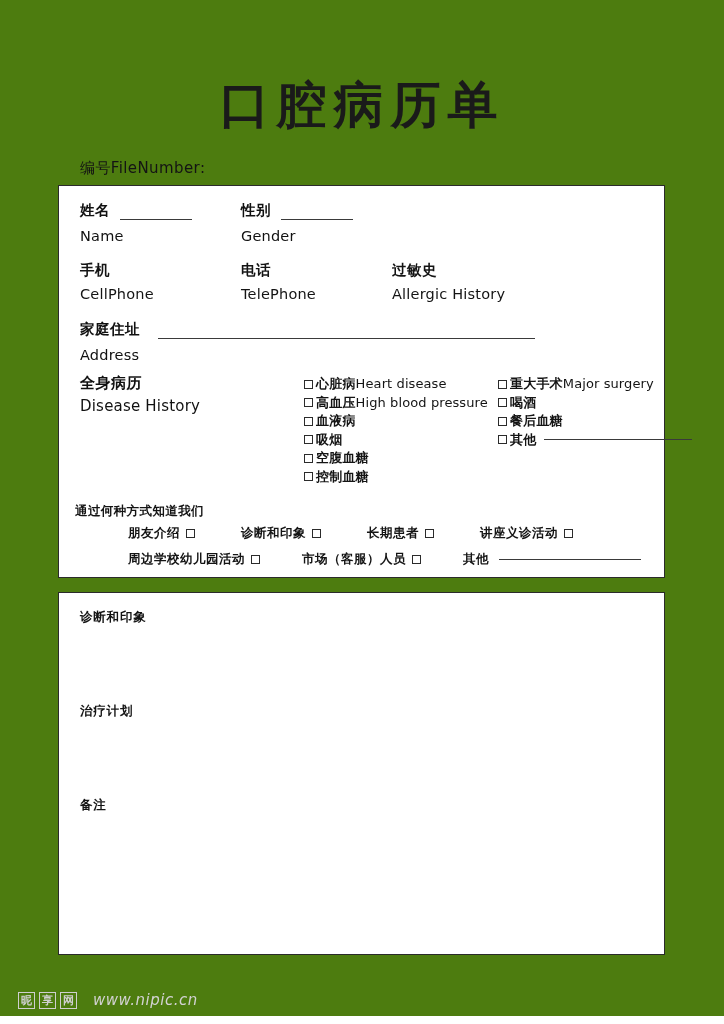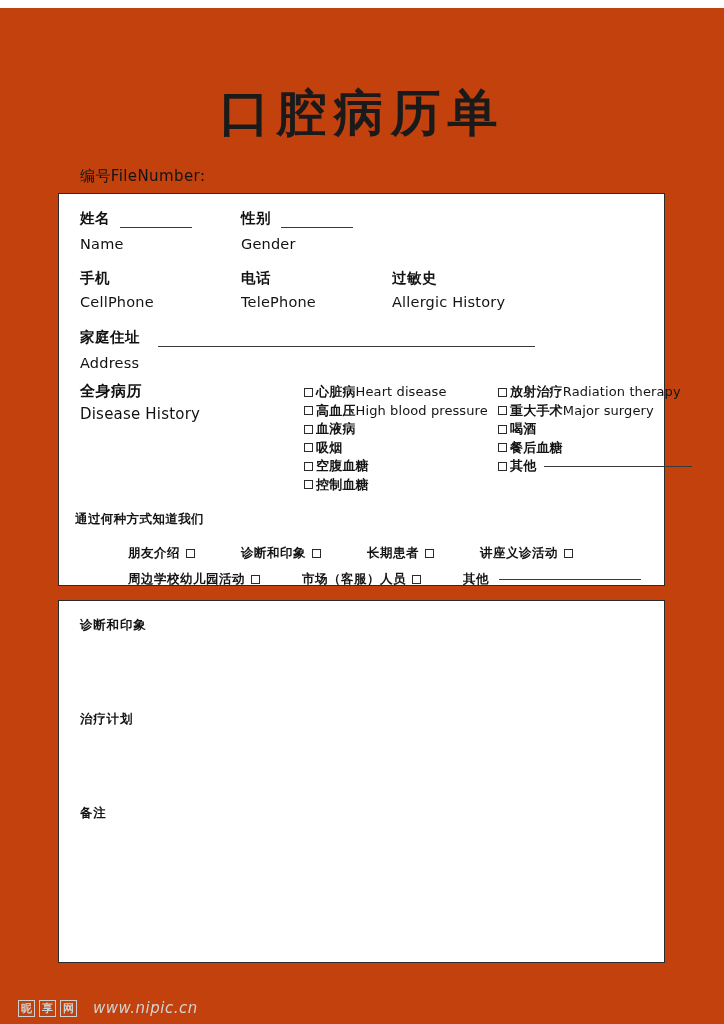--- a/index.html
+++ b/index.html
@@ -11,24 +11,24 @@
     width: 724px;
     height: 1024px;
     position: relative;
     font-family: "DejaVu Sans", "Liberation Sans", sans-serif;
     color: #111111;
     overflow: hidden;
   }
 
   .page {
     position: absolute;
-    left: 0; top: 8px;
+    left: 0; top: 0;
     width: 724px;
     height: 1016px;
-    background: #c2410c;
+    background: #4d7c0f;
   }
 
   
   .title {
     position: absolute;
     left: 0;
     top: 72px;
     width: 724px;
     text-align: center;
     font-size: 50px;
@@ -150,21 +150,20 @@
     font-size: 12.5px;
     font-weight: 700;
     letter-spacing: 0.5px;
     color: #141414;
     white-space: nowrap;
   }
   .ref-item {
     display: flex;
     align-items: center;
     white-space: nowrap;
-    margin-top: 12px;
   }
   .ref-item .cbox { margin-left: 6px; margin-right: 0; }
 
   
   .sect-label {
     position: absolute;
     font-size: 12.5px;
     font-weight: 700;
     letter-spacing: 0.8px;
     color: #141414;
@@ -306,25 +305,20 @@
       </div>
       <div class="chk-row">
         <span class="cbox"></span>
         <span class="label-cn">控制血糖</span>
       </div>
     </div>
 
   <div class="chk-col" id="dh-right" style="left:458px; top:375px;">
       <div class="chk-row">
         <span class="cbox"></span>
-        <span class="label-cn">放射治疗</span>
-        <span class="label-en">Radiation therapy</span>
-      </div>
-      <div class="chk-row">
-        <span class="cbox"></span>
         <span class="label-cn">重大手术</span>
         <span class="label-en">Major surgery</span>
       </div>
       <div class="chk-row">
         <span class="cbox"></span>
         <span class="label-cn">喝酒</span>
       </div>
       <div class="chk-row">
         <span class="cbox"></span>
         <span class="label-cn">餐后血糖</span>

